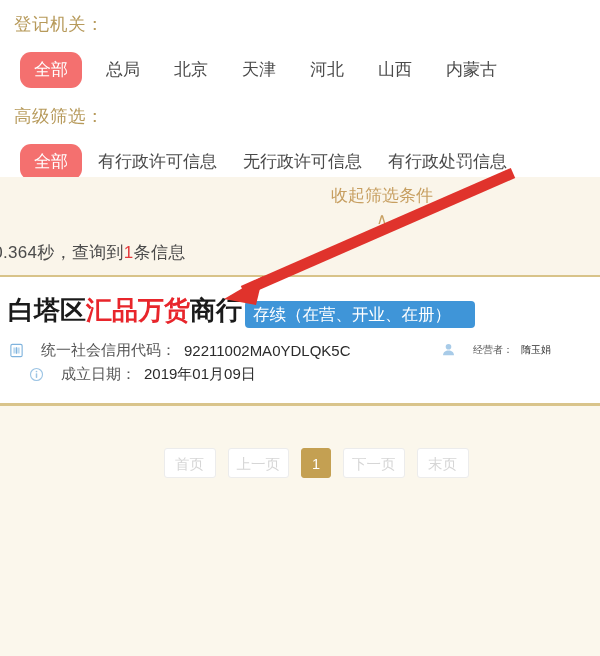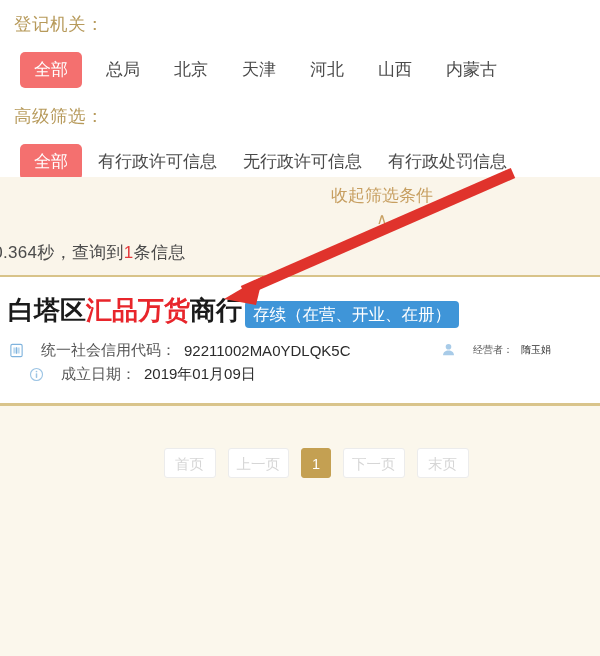--- a/index.html
+++ b/index.html
@@ -52,21 +52,21 @@
     align-items: flex-start;
     flex: 1 1 auto;
   }
   .chip {
     font-size: 17px;
     color: #4a4a4a;
     line-height: 28px;
     padding: 4px 10px;
     margin: 6px 0 6px 0;
     white-space: nowrap;
-    border-radius: 5px;
+    border-radius: 11px;
     background: transparent;
   }
   .chip.first {
     margin-left: 6px;
   }
   .chip.active {
     background: #f4706f;
     color: #ffffff;
     padding: 4px 14px;
   }
@@ -146,21 +146,21 @@
     letter-spacing: 0px;
   }
   .company-name .hl {
     color: #e8252b;
   }
   .status-badge {
     margin-left: 3px;
     background: #3f95d8;
     color: #ffffff;
     font-size: 16.5px;
-    padding: 3px 8px 4px 8px;
+    padding: 3px 24px 4px 8px;
     border-radius: 4px;
     line-height: 20px;
     white-space: nowrap;
   }
 
   .meta-line {
     position: absolute;
     left: 8px;
     font-size: 15px;
     color: #3d3d3d;

